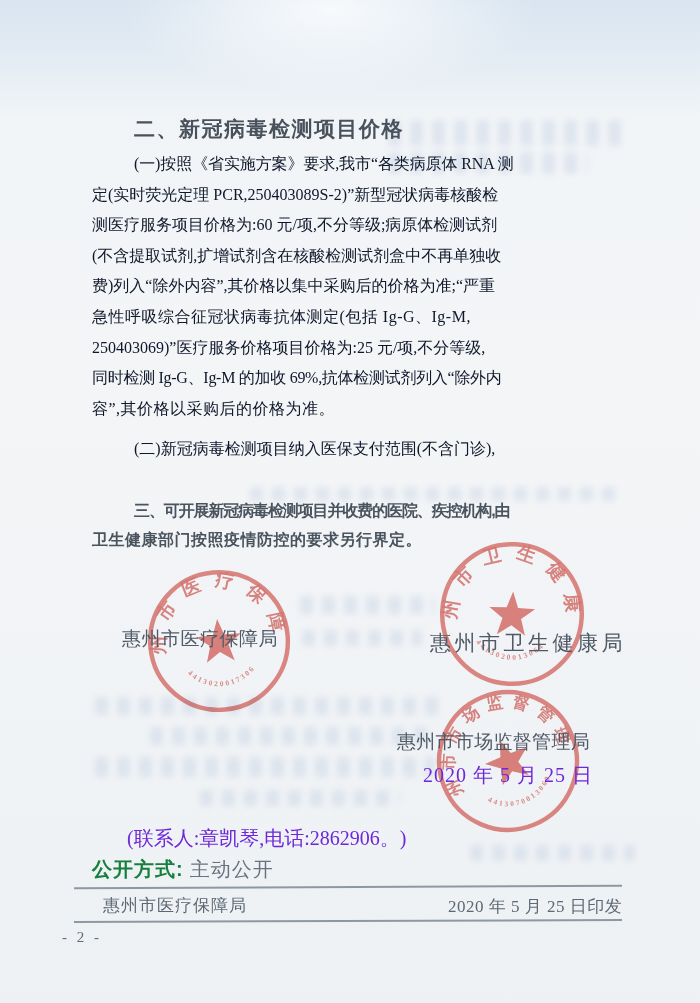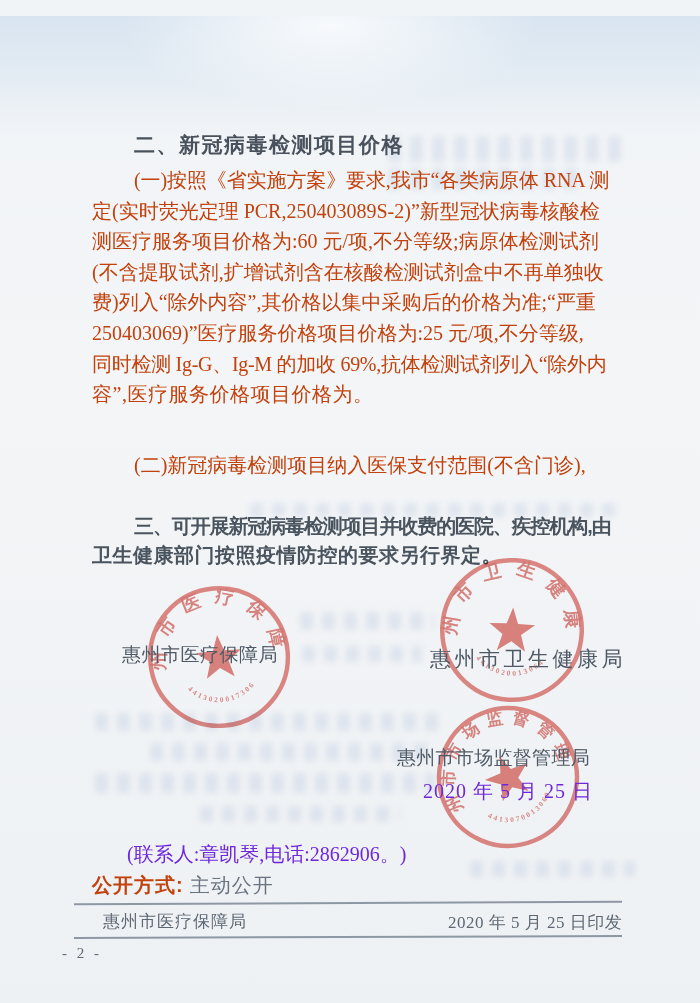--- a/index.html
+++ b/index.html
@@ -1,21 +1,21 @@
 <!DOCTYPE html>
 <html><head>
 <meta charset="utf-8">
 <style>
   html,body{margin:0;padding:0;}
   body{
     width:700px;height:1003px;position:relative;overflow:hidden;
     background:linear-gradient(180deg,#f1f4f7 0%,#f3f5f7 40%,#eef1f4 100%);
     font-family:"Liberation Serif","DejaVu Serif",serif;
   }
-  .page{position:absolute;inset:0;margin-top:16px;}
+  .page{position:absolute;inset:0;}
   .top-wash{
     position:absolute;left:0;top:0;width:700px;height:120px;
     background:linear-gradient(180deg,rgba(208,223,238,.75) 0%,rgba(214,228,240,.45) 55%,rgba(222,232,242,0) 100%);
   }
   .top-wash2{
     position:absolute;left:120px;top:0;width:420px;height:95px;
     background:radial-gradient(ellipse at 50% 10%,rgba(255,255,255,.8) 0%,rgba(255,255,255,0) 70%);
   }
   .bleed{
     position:absolute;
@@ -26,43 +26,43 @@
     position:absolute;left:134px;top:115px;
     font-family:"Liberation Sans","DejaVu Sans",sans-serif;
     font-weight:700;font-size:21px;letter-spacing:1.5px;color:#49525c;
     white-space:nowrap;
   }
   .para{position:absolute;left:92px;width:532px;}
   .p1{top:149px;}
   .p2{top:434px;}
   .p3{top:496px;}
   .bodyline{
-    height:30.6px;line-height:30.6px;font-size:20px;color:#c2410c;
+    height:30.6px;line-height:30.6px;font-size:16px;color:#0f172a;
     white-space:nowrap;letter-spacing:.5px;
   }
   .p3 .bodyline{
     height:29px;line-height:29px;
     font-family:"Liberation Sans","DejaVu Sans",sans-serif;
-    font-weight:700;color:#4a545e;font-size:20px;
+    font-weight:700;color:#4a545e;font-size:16px;
   }
   .indent{padding-left:42px;}
   .seal{position:absolute;mix-blend-mode:multiply;opacity:.82;}
   .seal text{font-family:"Liberation Serif","DejaVu Serif",serif;font-weight:700;}
   .agency{
     position:absolute;font-size:19px;color:#4f5a66;white-space:nowrap;z-index:5;
   }
   .a-medical{left:122px;top:626px;letter-spacing:.5px;}
   .a-health{left:430px;top:629px;font-size:21px;letter-spacing:3.5px;}
   .a-market{left:397px;top:729px;letter-spacing:.3px;}
   .a-date{position:absolute;left:423px;top:762px;font-size:20px;color:#6d28d9;letter-spacing:1px;z-index:5;white-space:nowrap;}
   .contact{position:absolute;left:127px;top:825px;font-size:20px;color:#6d28d9;white-space:nowrap;}
   .publicity{position:absolute;left:92px;top:856px;font-size:20px;white-space:nowrap;}
   .publicity .lbl{
     font-family:"Liberation Sans","DejaVu Sans",sans-serif;
-    font-weight:700;color:#c2410c;letter-spacing:1px;text-align:center;
+    font-weight:700;color:#15803d;letter-spacing:1px;text-align:center;
   }
   .publicity .val{color:#68737f;margin-left:6px;letter-spacing:1px;}
   .hr{position:absolute;left:74px;width:548px;height:1.5px;background:#8e98a4;}
   .hr1{top:886px;transform:rotate(-.25deg);}
   .hr2{top:920px;transform:rotate(-.2deg);}
   .f-issuer{position:absolute;left:103px;top:894px;font-size:17px;color:#5d6874;letter-spacing:1px;white-space:nowrap;}
   .f-date{position:absolute;left:448px;top:895px;font-size:17px;color:#5d6874;letter-spacing:.5px;white-space:nowrap;}
   .pagenum{position:absolute;left:62px;top:929px;font-size:15px;color:#5f6a76;letter-spacing:3px;white-space:nowrap;}
 </style>
 </head>
@@ -85,23 +85,24 @@
   <div class="bleed" style="left:470px;top:845px;width:165px;height:16px"></div>
 
   <div class="h2">二、新冠病毒检测项目价格</div>
 
   <div class="para p1">
     <div class="bodyline fit indent" style="letter-spacing: -0.103448px;">(一)按照《省实施方案》要求,我市“各类病原体 RNA 测</div>
     <div class="bodyline fit" style="letter-spacing: 0px;">定(实时荧光定理 PCR,250403089S-2)”新型冠状病毒核酸检</div>
     <div class="bodyline fit" style="letter-spacing: 0px;">测医疗服务项目价格为:60 元/项,不分等级;病原体检测试剂</div>
     <div class="bodyline fit" style="letter-spacing: 0px;">(不含提取试剂,扩增试剂含在核酸检测试剂盒中不再单独收</div>
     <div class="bodyline fit" style="letter-spacing: 0px;">费)列入“除外内容”,其价格以集中采购后的价格为准;“严重</div>
+    <div class="bodyline">急性呼吸综合征冠状病毒抗体测定(包括 Ig-G、Ig-M,</div>
     <div class="bodyline fit" style="letter-spacing: 0px;">250403069)”医疗服务价格项目价格为:25 元/项,不分等级,</div>
     <div class="bodyline fit" style="letter-spacing: -0.285714px;">同时检测 Ig-G、Ig-M 的加收 69%,抗体检测试剂列入“除外内</div>
-    <div class="bodyline">容”,医疗服务价格项目价格为。</div>
+    <div class="bodyline">容”,其价格以采购后的价格为准。</div>
   </div>
 
   <div class="para p2">
     <div class="bodyline fit indent" style="letter-spacing: 0px;">(二)新冠病毒检测项目纳入医保支付范围(不含门诊),</div>
   </div>
 
   <div class="para p3">
     <div class="bodyline fit indent" style="letter-spacing: -1.11538px;">三、可开展新冠病毒检测项目并收费的医院、疾控机构,由</div>
     <div class="bodyline">卫生健康部门按照疫情防控的要求另行界定。</div>
   </div>

